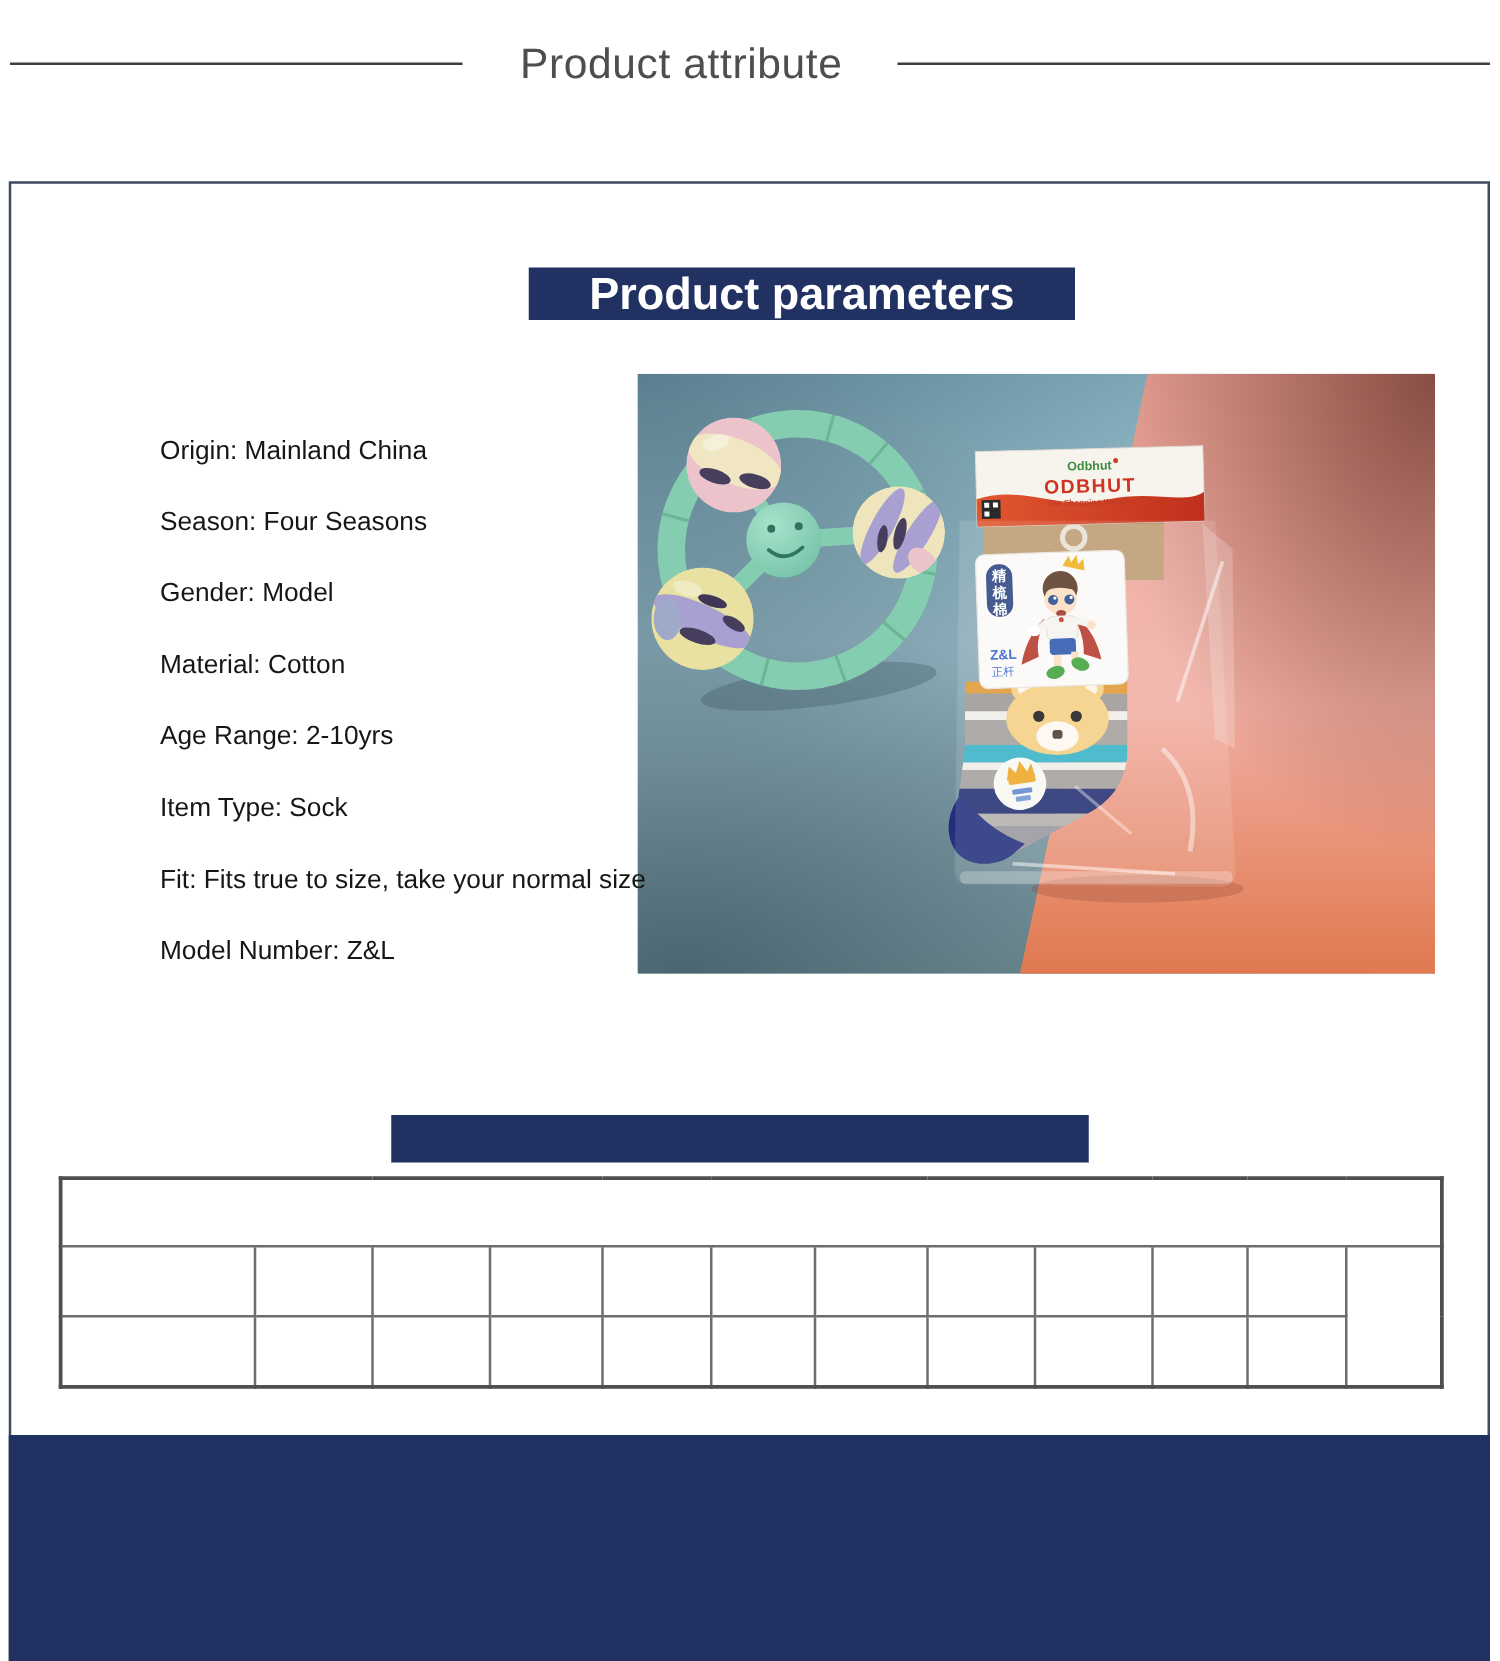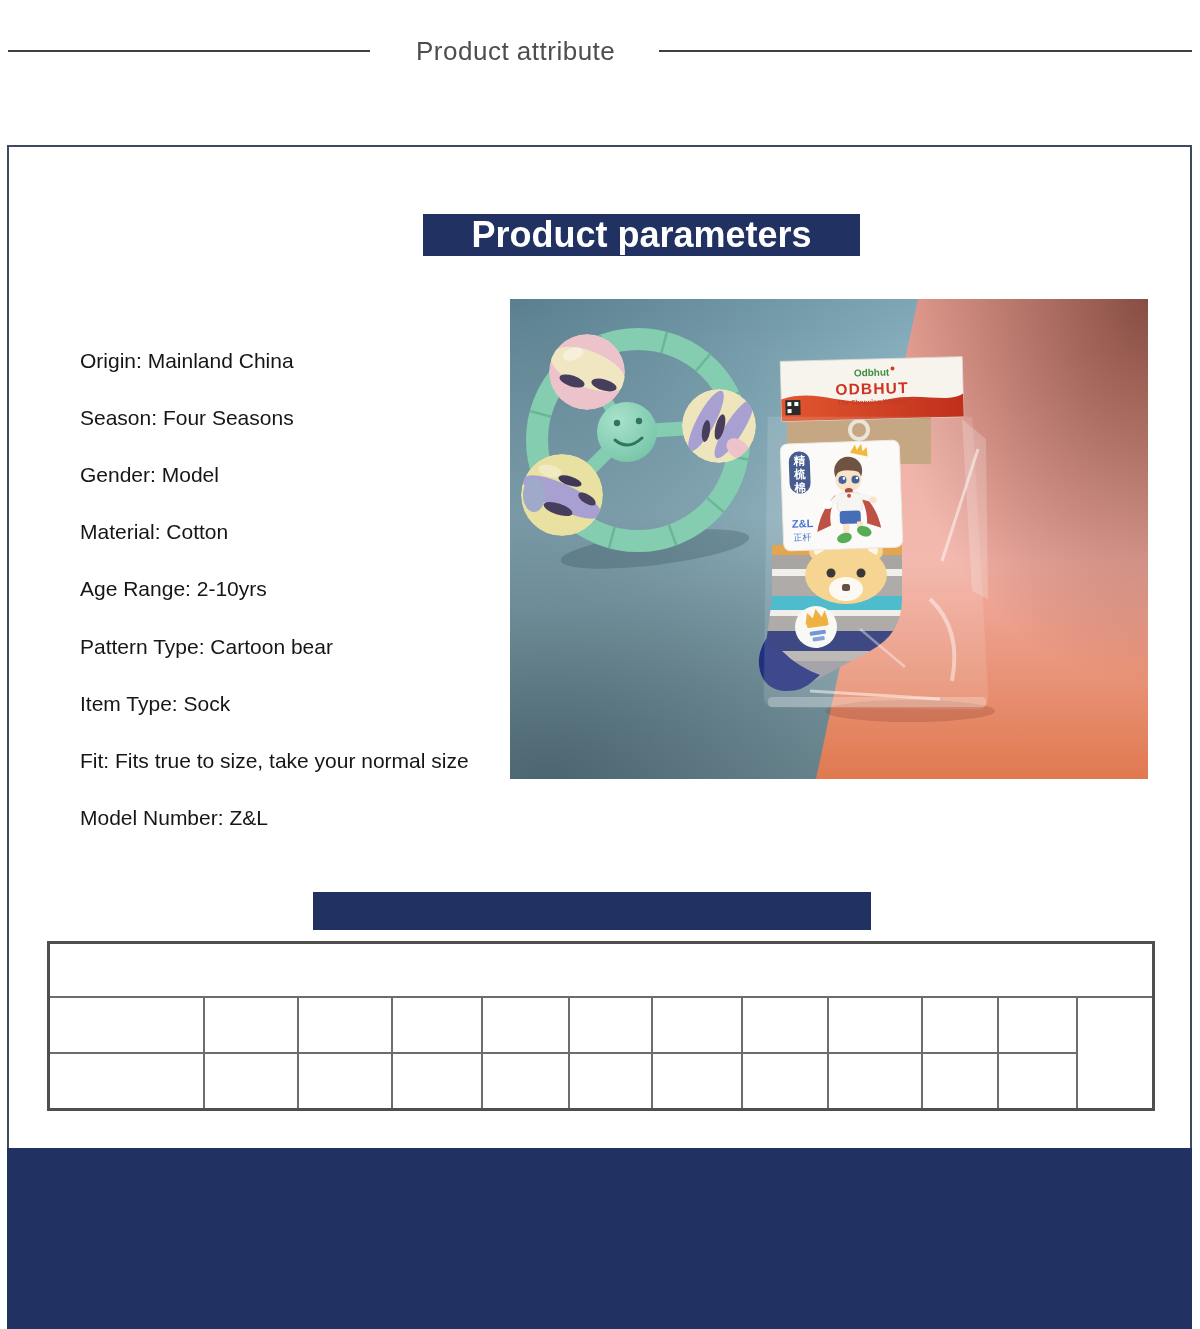--- a/index.html
+++ b/index.html
@@ -5,36 +5,36 @@
   html,body{margin:0;padding:0;background:#ffffff;}
   #canvas{position:relative;width:1200px;height:1329px;background:#ffffff;overflow:hidden;
           font-family:"Liberation Sans", sans-serif;}
 
   
   .title-row{position:absolute;top:28px;left:8px;right:8px;height:46px;
              display:flex;align-items:center;}
   .rule{border-top:2px solid #3f3f3f;height:0;}
   .rule-left{width:362px;margin-right:46px;}
   .rule-right{flex:1;margin-left:44px;}
-  .page-title{font-size:26px;color:#4e4e4e;letter-spacing:.5px;white-space:nowrap;}
+  .page-title{font-size:34px;color:#4e4e4e;letter-spacing:.5px;white-space:nowrap;}
 
   
   .outer-box{position:absolute;left:7px;top:145px;width:1185px;height:1184px;
              box-sizing:border-box;border:2px solid #3e4a5e;background:#fff;}
 
   .navy{background:#203162;}
   .banner1{position:absolute;left:375px;top:214px;width:437px;height:42px;
            display:flex;align-items:center;justify-content:center;
            color:#ffffff;font-size:36px;font-weight:bold;z-index:3;margin-left:48px;}
   .banner2{position:absolute;left:313px;top:892px;width:558px;height:38px;z-index:3;}
 
   
   .attrs{position:absolute;left:80px;top:332px;z-index:3;}
   .attrs .attr-item{height:57.2px;display:flex;align-items:center;
-                    font-size:21px;color:#161616;white-space:nowrap;}
+                    font-size:21px;color:#161616;white-space:nowrap;margin-left:48px;}
 
   
   .photo{position:absolute;left:510px;top:299px;width:638px;height:480px;z-index:1;}
   .photo svg text{font-family:"Liberation Sans", sans-serif;}
 
   
   .size-table{position:absolute;left:47px;top:941px;width:1105px;z-index:3;
               border-collapse:collapse;table-layout:fixed;background:#fff;
               border:3px solid #4f4f4f;}
   .size-table td{border:2px solid #6d6d6d;padding:0;}
@@ -58,21 +58,20 @@
   <div class="outer-box"></div>
 
   <div class="banner1 navy">Product parameters</div>
 
   <div class="attrs">
     <div class="attr-item">Origin: Mainland China</div>
     <div class="attr-item">Season: Four Seasons</div>
     <div class="attr-item">Gender: Model</div>
     <div class="attr-item">Material: Cotton</div>
     <div class="attr-item">Age Range: 2-10yrs</div>
-    <div class="attr-item">Pattern Type: Cartoon bear</div>
     <div class="attr-item">Item Type: Sock</div>
     <div class="attr-item">Fit: Fits true to size, take your normal size</div>
     <div class="attr-item">Model Number: Z&amp;L</div>
   </div>
 
   <div class="photo">
     <svg width="638" height="480" viewBox="0 0 638 480" xmlns="http://www.w3.org/2000/svg">
       <defs>
         <linearGradient id="bgBlue" x1="0" y1="0" x2="0" y2="1">
           <stop offset="0" stop-color="#7ea7b6"></stop>

